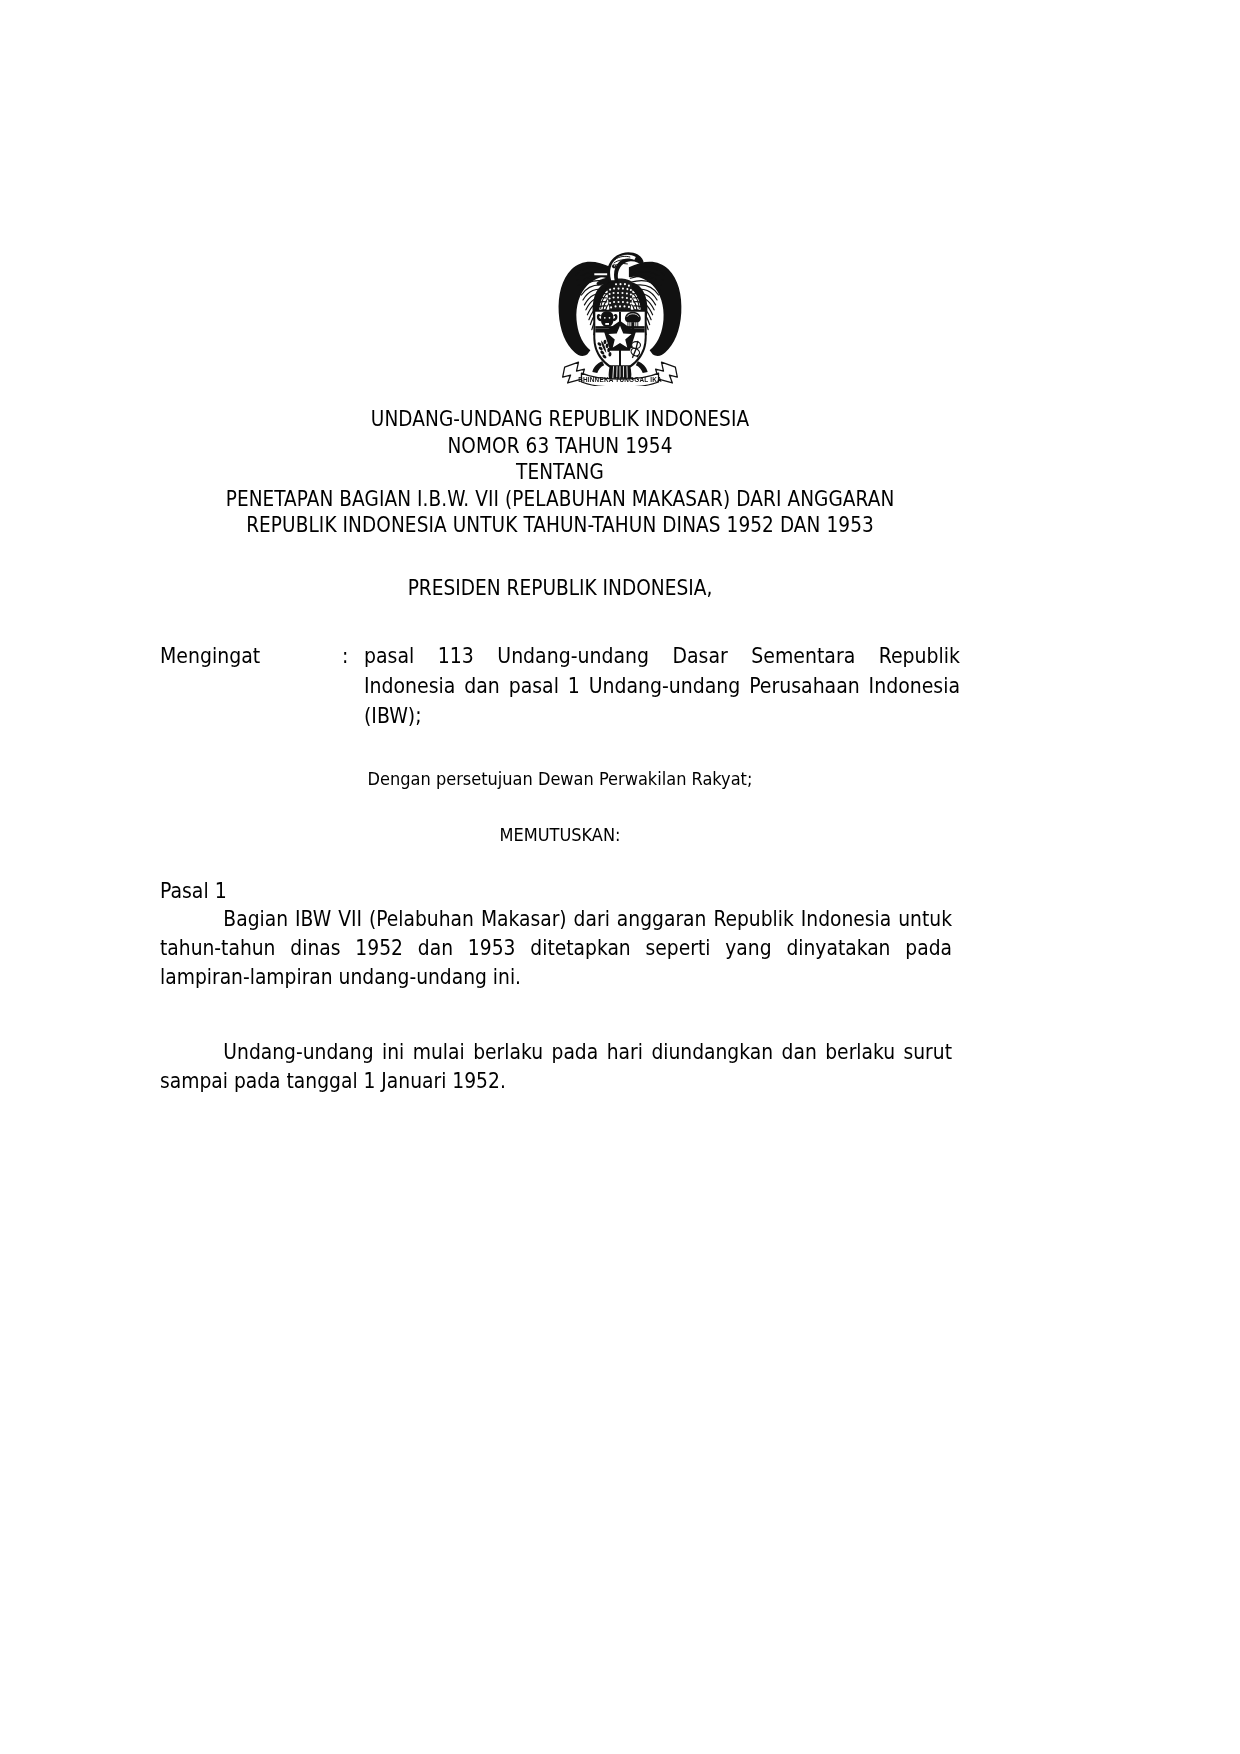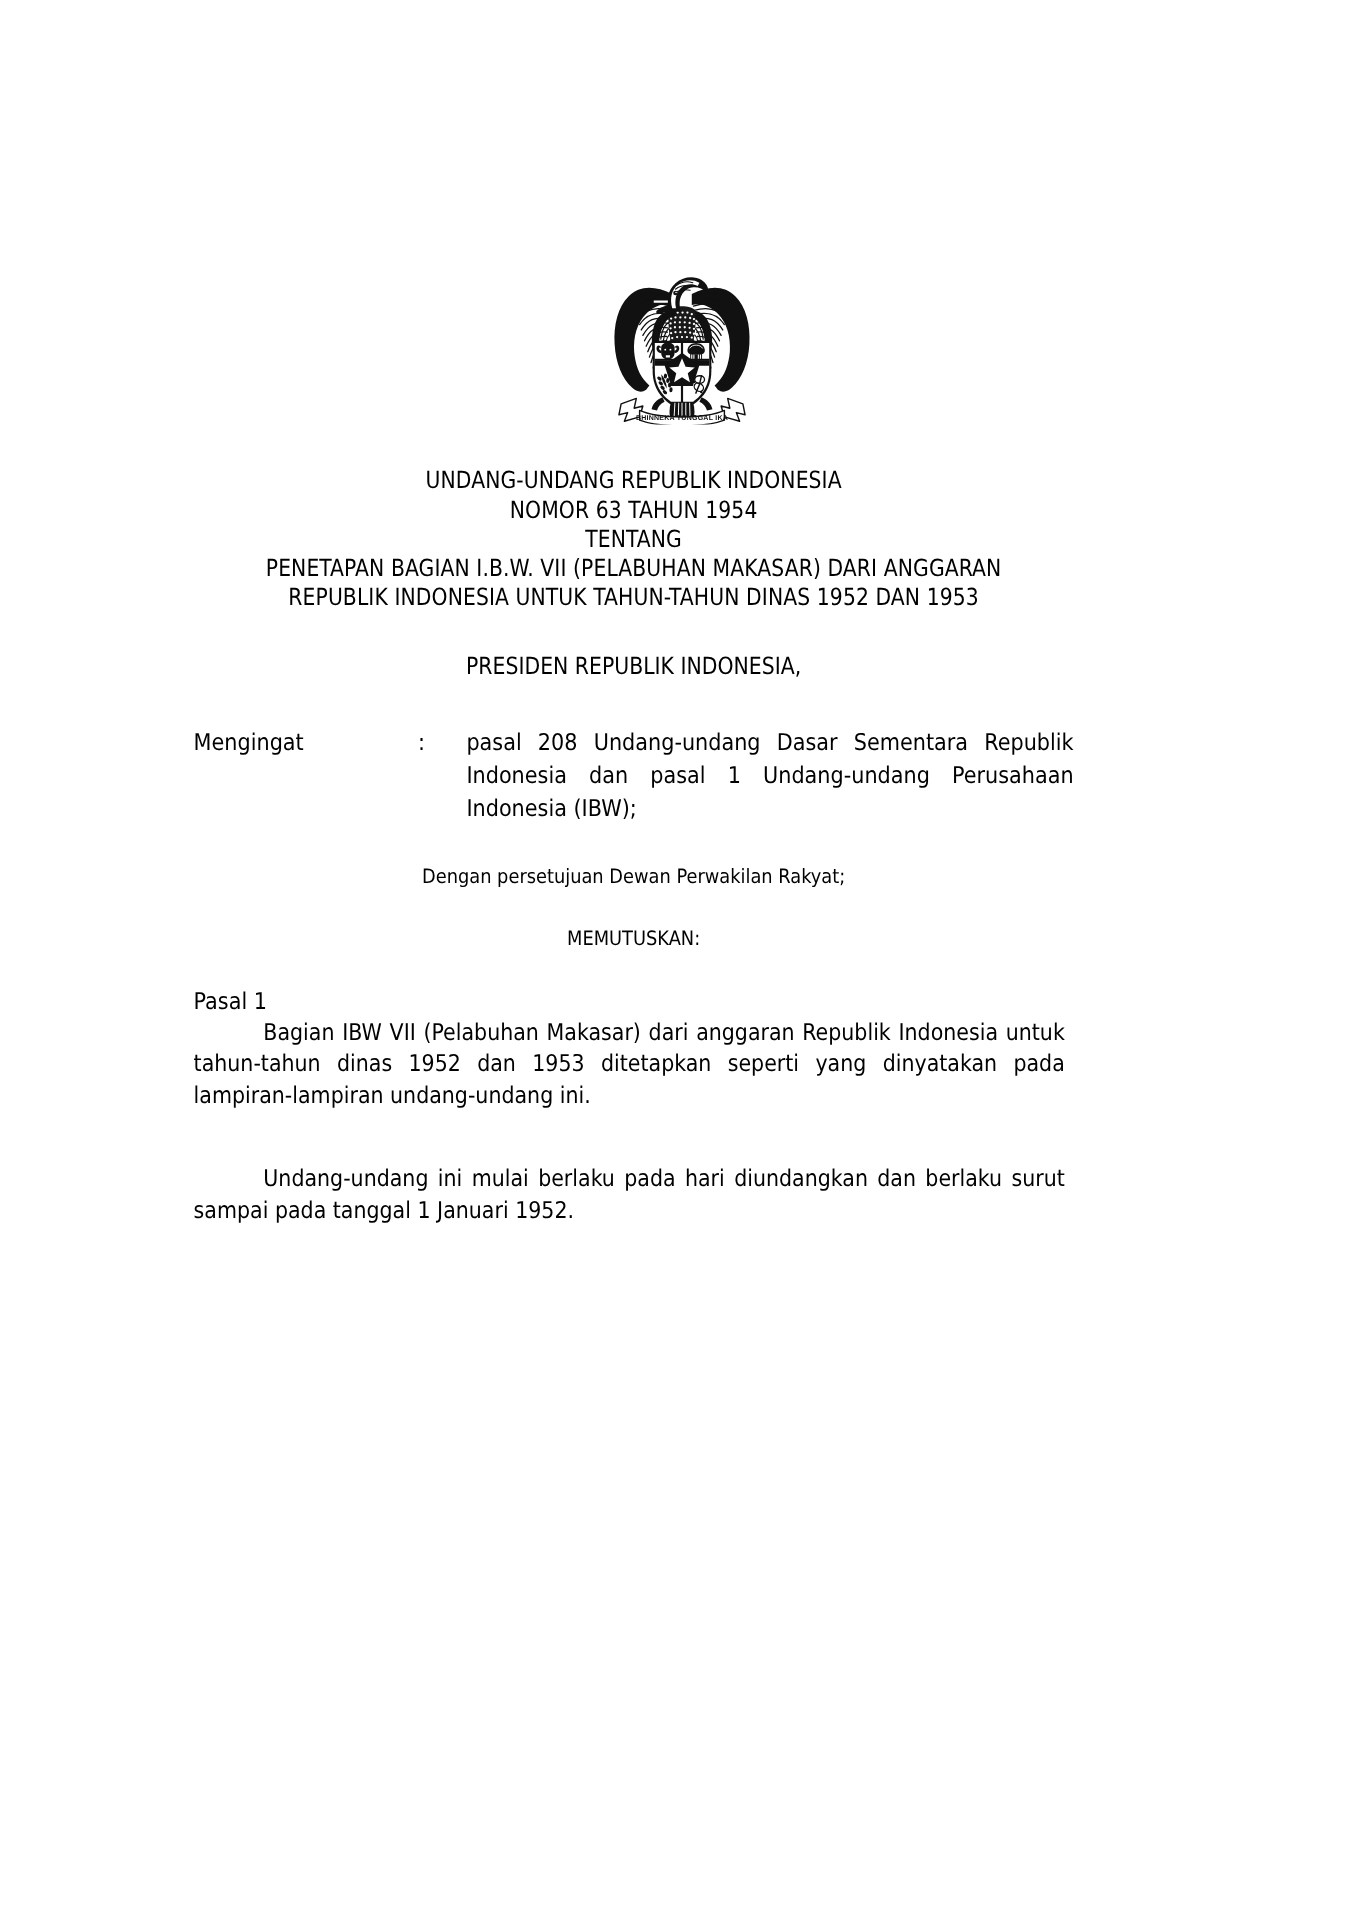--- a/index.html
+++ b/index.html
@@ -36,23 +36,22 @@
   .emblem {
     display: inline-block;
     width: 168px;
     height: 178px;
   }
 
   
   .content {
     position: absolute;
     left: 160px;
-    top: 425px;
+    top: 406px;
     width: 800px;
-    margin-left: 16px;
   }
 
   
   .cond {
     font-family: "Liberation Sans Narrow", "DejaVu Sans Condensed", "Liberation Sans", sans-serif;
     font-stretch: condensed;
   }
 
   .title-block {
     text-align: center;
@@ -71,21 +70,20 @@
     margin-top: 36px;
     transform: scaleX(0.96);
   }
 
   
   .mengingat-row {
     display: flex;
     margin-top: 40px;
     font-size: 21px;
     line-height: 30px;
-    gap: 22px;
   }
   .mengingat-label {
     width: 182px;
     flex: 0 0 182px;
     white-space: nowrap;
   }
   .mengingat-colon {
     width: 22px;
     flex: 0 0 22px;
   }
@@ -368,21 +366,21 @@
       <div class="title-line">TENTANG</div>
       <div class="title-line">PENETAPAN BAGIAN I.B.W. VII (PELABUHAN MAKASAR) DARI ANGGARAN</div>
       <div class="title-line">REPUBLIK INDONESIA UNTUK TAHUN-TAHUN DINAS 1952 DAN 1953</div>
     </div>
 
     <div class="presiden cond">PRESIDEN REPUBLIK INDONESIA,</div>
 
     <div class="mengingat-row">
       <div class="mengingat-label cond">Mengingat</div>
       <div class="mengingat-colon cond">:</div>
-      <div class="mengingat-body cond">pasal 208 Undang-undang Dasar Sementara Republik Indonesia dan pasal 1 Undang-undang Perusahaan Indonesia (IBW);</div>
+      <div class="mengingat-body cond">pasal 113 Undang-undang Dasar Sementara Republik Indonesia dan pasal 1 Undang-undang Perusahaan Indonesia (IBW);</div>
     </div>
 
     <div class="gap-lg"></div>
 
     <div class="centered-line cond">Dengan persetujuan Dewan Perwakilan Rakyat;</div>
 
     <div class="gap-md"></div>
 
     <div class="centered-line cond">MEMUTUSKAN:</div>
 

